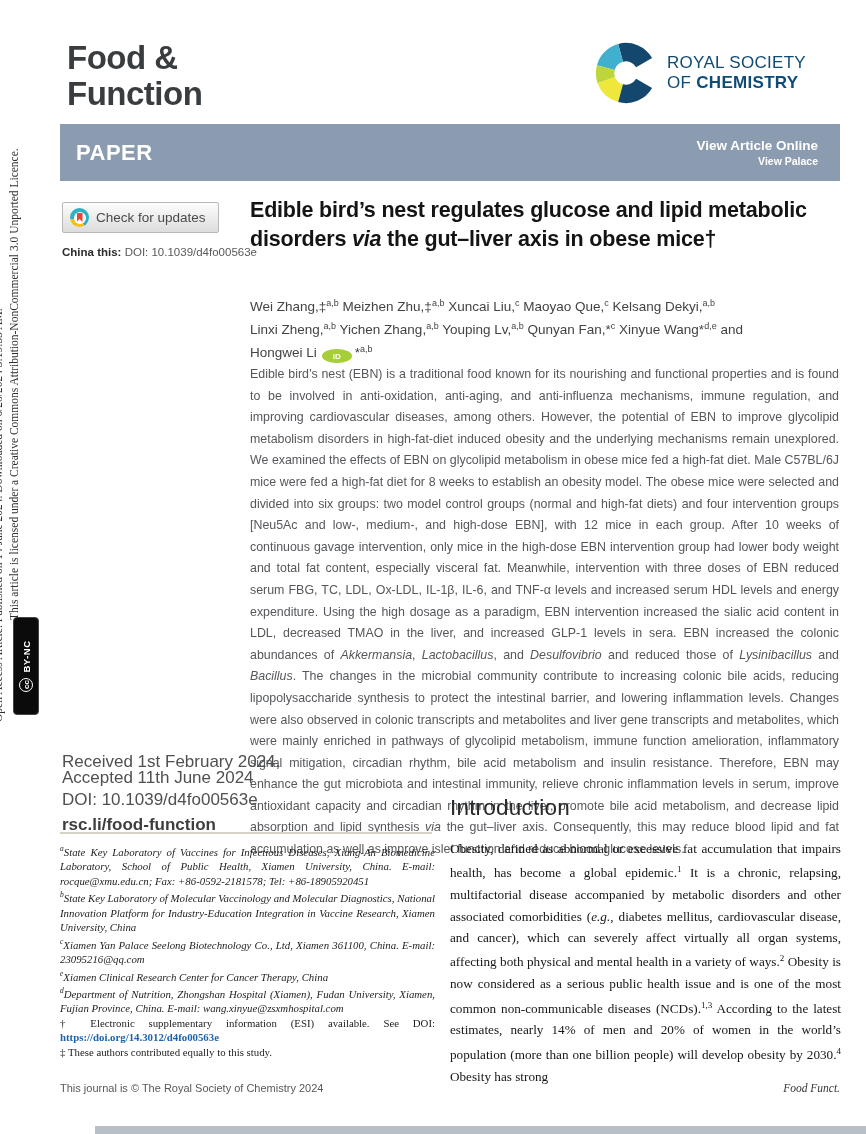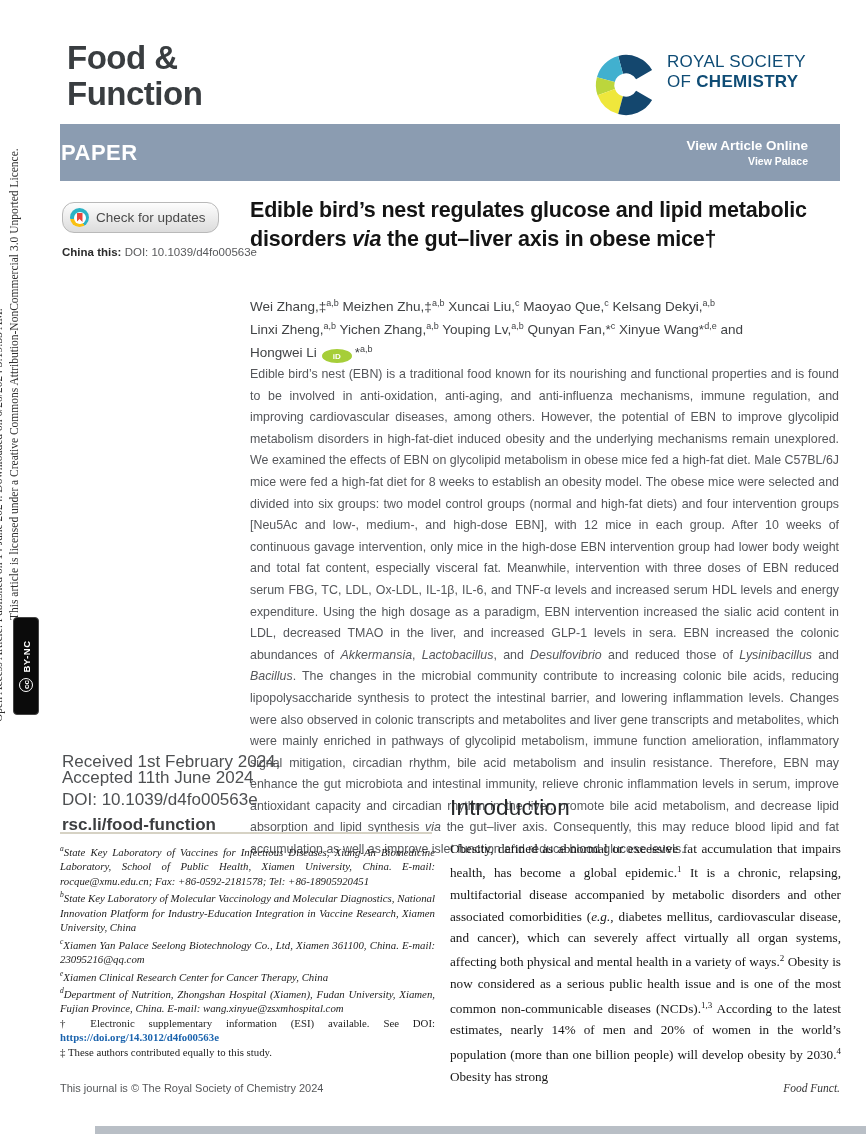--- a/index.html
+++ b/index.html
@@ -25,39 +25,39 @@
     width: 14px; height: 14px; border: 1.5px solid #fff; border-radius: 50%;
     color: #fff; font-size: 8px; font-weight: bold; display: flex; align-items: center; justify-content: center;
   }
   .cc-text { color: #fff; font-size: 9.5px; font-weight: bold; letter-spacing: 0.5px; }
 
   
   .journal-title {
     position: absolute; left: 60px; top: 40px;
     font-size: 33px; line-height: 36px; font-weight: bold; color: #393d40; letter-spacing: -0.5px; margin-left: 7px;
   }
-  .rsc-logo { position: absolute; left: 594px; top: 52px; display: flex; }
+  .rsc-logo { position: absolute; left: 594px; top: 40px; display: flex; align-items: center; }
   .rsc-logo-text { margin-left: 9px; color: #0f4c75; font-size: 17px; line-height: 20px; letter-spacing: 0.3px; }
   .rsc-logo-text b { font-weight: bold; }
 
   
   .banner {
     position: absolute; left: 60px; top: 124px; width: 780px; height: 57px;
     background: #8b9cb1; display: flex; justify-content: space-between; align-items: center;
   }
-  .banner-label { color: #ffffff; font-weight: bold; font-size: 22px; letter-spacing: 0.5px; padding-left: 1px; }
-  .banner-right { text-align: right; padding-right: 32px; }
+  .banner-label { color: #ffffff; font-weight: bold; font-size: 22px; letter-spacing: 0.5px; padding-left: 16px; }
+  .banner-right { text-align: right; padding-right: 22px; }
   .banner-right .view-article { display: block; color: #ffffff; font-weight: bold; font-size: 13.5px; cursor: pointer; }
   .banner-right .view-journal { display: block; color: #ffffff; font-weight: bold; font-size: 10.5px; margin-top: 2px; cursor: pointer; }
 
   
   .check-updates {
     position: absolute; left: 62px; top: 202px; height: 31px;
     display: inline-flex; align-items: center; gap: 7px; padding: 0 12px 0 7px;
-    background: linear-gradient(#fdfdfd, #dcdcdc); border: 1px solid #b9b9b9; border-radius: 12px;
+    background: linear-gradient(#fdfdfd, #dcdcdc); border: 1px solid #b9b9b9; border-radius: 2px;
     font-family: "Liberation Sans", sans-serif; font-size: 13.5px; color: #4a4a4a; cursor: pointer;
   }
   .cfu-icon {
     position: relative; width: 19px; height: 19px; border-radius: 50%;
     background: conic-gradient(from 150deg, #f9c013 0 110deg, #2ab2c5 110deg 360deg);
   }
   .cfu-icon::before { content: ""; position: absolute; inset: 3.5px; background: #fff; border-radius: 50%; }
   .cfu-icon::after {
     content: ""; position: absolute; left: 6.5px; top: 4.5px; width: 6px; height: 9.5px; background: #e8453c;
     clip-path: polygon(0 0, 100% 0, 100% 100%, 50% 68%, 0 100%);

